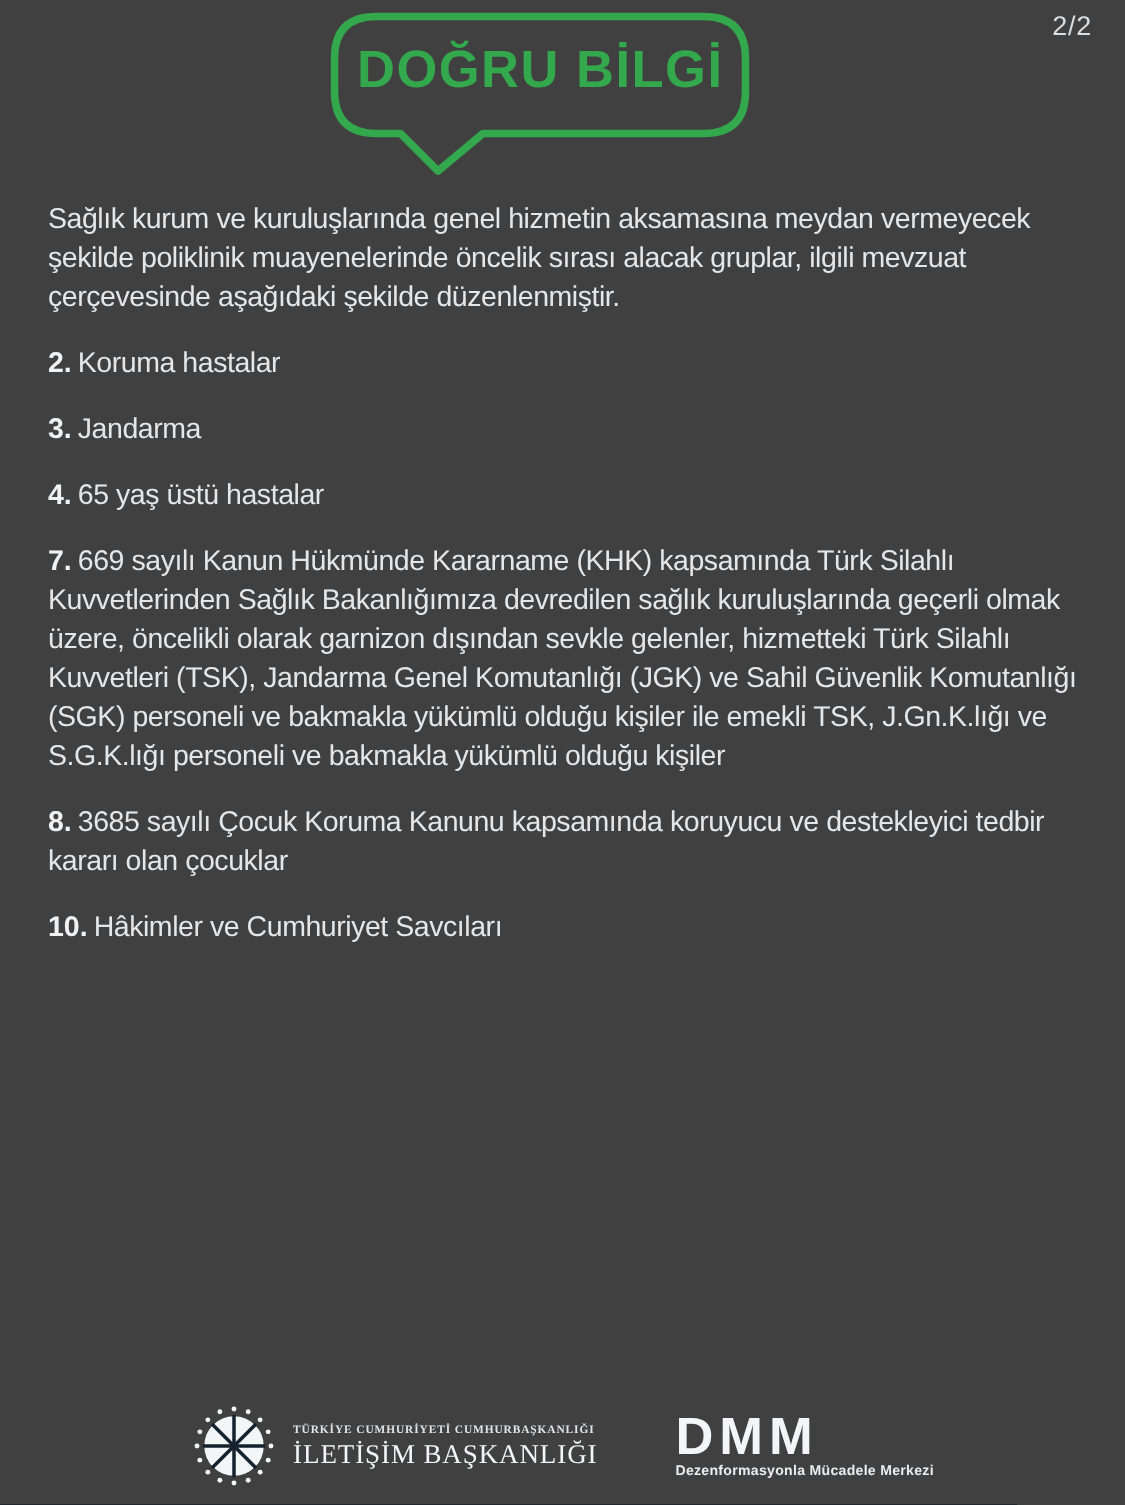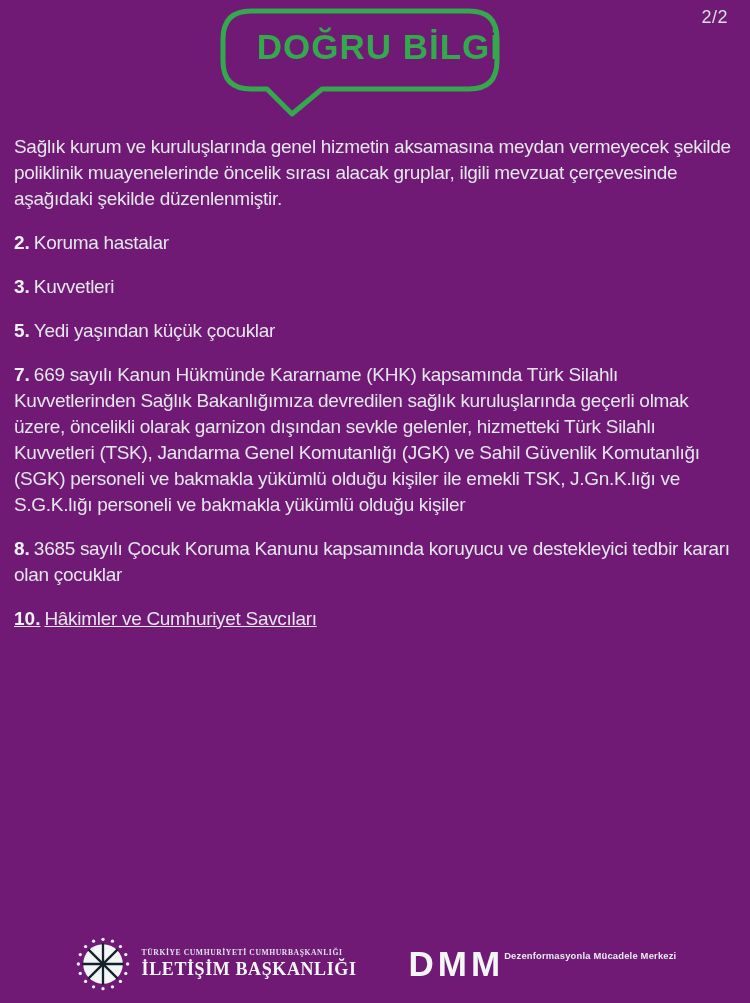--- a/index.html
+++ b/index.html
@@ -1,60 +1,60 @@
 <!DOCTYPE html>
 <html lang="tr"><head>
 <meta charset="utf-8">
 <style>
   * { margin: 0; padding: 0; box-sizing: border-box; }
   html, body { background: #0d1620; }
   .page {
     position: relative;
     width: 750px;
     height: 1003px;
-    background: #701a75;
+    background: #404040;
     font-family: "Liberation Sans", sans-serif;
     overflow: hidden;
     margin: 0 auto;
   }
   .page-indicator {
     position: absolute;
     top: 7px;
     right: 22px;
     font-size: 18px;
     color: #d9dee3;
     letter-spacing: 0.5px;
   }
   .header { position: absolute; top: 0; left: 0; width: 100%; height: 132px; }
   .bubble-svg { position: absolute; left: 213px; top: 4px; }
   .bubble-label {
     position: absolute;
-    left: 227px;
+    left: 238px;
     top: 27px;
     width: 274px;
-    text-align: right;
+    text-align: left;
     font-size: 35px;
     font-weight: 800;
     letter-spacing: 1px;
     color: #33a84c;
     white-space: nowrap;
   }
   .content {
     position: absolute;
     top: 134px;
     left: 0;
     width: 750px;
-    padding: 0 14px;
+    padding: 0 32px;
     color: #e3e7ea;
     font-size: 19px;
     line-height: 26px;
     letter-spacing: -0.3px;
   }
   .content p { margin: 0 0 18px 0; }
-  .content p:last-child { margin-bottom: 16px; text-decoration: underline; }
+  .content p:last-child { margin-bottom: 16px; }
   .item .num {
     font-weight: 800;
     color: #f0f3f5;
     margin-right: 4px;
     letter-spacing: 0;
   }
   .footer {
     position: absolute;
     left: 0;
     bottom: 10px;
@@ -71,26 +71,26 @@
     font-size: 7.6px;
     font-weight: 700;
     letter-spacing: 0.6px;
     color: #dfe5ea;
     margin-bottom: 2px;
     white-space: nowrap;
   }
   .brand-line2 {
     font-family: "Liberation Serif", serif;
     font-size: 18px;
-    font-weight: 700;
+    font-weight: 400;
     letter-spacing: 0.6px;
     color: #f3f6f7;
     white-space: nowrap;
   }
-  .brand-right { display: flex; flex-direction: row; align-items: flex-start; }
+  .brand-right { display: flex; flex-direction: column; align-items: flex-start; }
   .dmm-abbr {
     font-size: 35px;
     font-weight: 800;
     letter-spacing: 4px;
     line-height: 0.85;
     color: #f3f6f7;
   }
   .dmm-sub {
     font-size: 9.4px;
     font-weight: 700;
@@ -111,22 +111,22 @@
     <svg class="bubble-svg" width="300" height="120" viewBox="0 0 300 120" fill="none">
       <path d="M 54 85 H 38 Q 10 85 10 57 V 35 Q 10 7 38 7 H 256 Q 284 7 284 35 V 57 Q 284 85 256 85 H 109 L 79 110 Z" stroke="#33a84c" stroke-width="5" stroke-linejoin="round" fill="none"></path>
     </svg>
     <div class="bubble-label">DOĞRU BİLGİ</div>
   </div>
 
   <div class="content">
     <p class="intro">Sağlık kurum ve kuruluşlarında genel hizmetin aksamasına meydan vermeyecek şekilde poliklinik muayenelerinde öncelik sırası alacak gruplar, ilgili mevzuat çerçevesinde aşağıdaki şekilde düzenlenmiştir.</p>
 
     <p class="item"><span class="num">2.</span><span>Koruma hastalar</span></p>
-    <p class="item"><span class="num">3.</span><span>Kuvvetleri</span></p>
-    <p class="item"><span class="num">5.</span><span>Yedi yaşından küçük çocuklar</span></p>
+    <p class="item"><span class="num">3.</span><span>Jandarma</span></p>
+    <p class="item"><span class="num">4.</span><span>65 yaş üstü hastalar</span></p>
     <p class="item"><span class="num">7.</span><span>669 sayılı Kanun Hükmünde Kararname (KHK) kapsamında Türk Silahlı Kuvvetlerinden Sağlık Bakanlığımıza devredilen sağlık kuruluşlarında geçerli olmak üzere, öncelikli olarak garnizon dışından sevkle gelenler, hizmetteki Türk Silahlı Kuvvetleri (TSK), Jandarma Genel Komutanlığı (JGK) ve Sahil Güvenlik Komutanlığı (SGK) personeli ve bakmakla yükümlü olduğu kişiler ile emekli TSK, J.Gn.K.lığı ve S.G.K.lığı personeli ve bakmakla yükümlü olduğu kişiler</span></p>
     <p class="item"><span class="num">8.</span><span>3685 sayılı Çocuk Koruma Kanunu kapsamında koruyucu ve destekleyici tedbir kararı olan çocuklar</span></p>
     <p class="item"><span class="num">10.</span><span>Hâkimler ve Cumhuriyet Savcıları</span></p>
   </div>
 
   <div class="footer">
 
     <div class="brand-left">
       <svg width="58" height="58" viewBox="0 0 60 60">
         <g fill="#f3f6f7">

